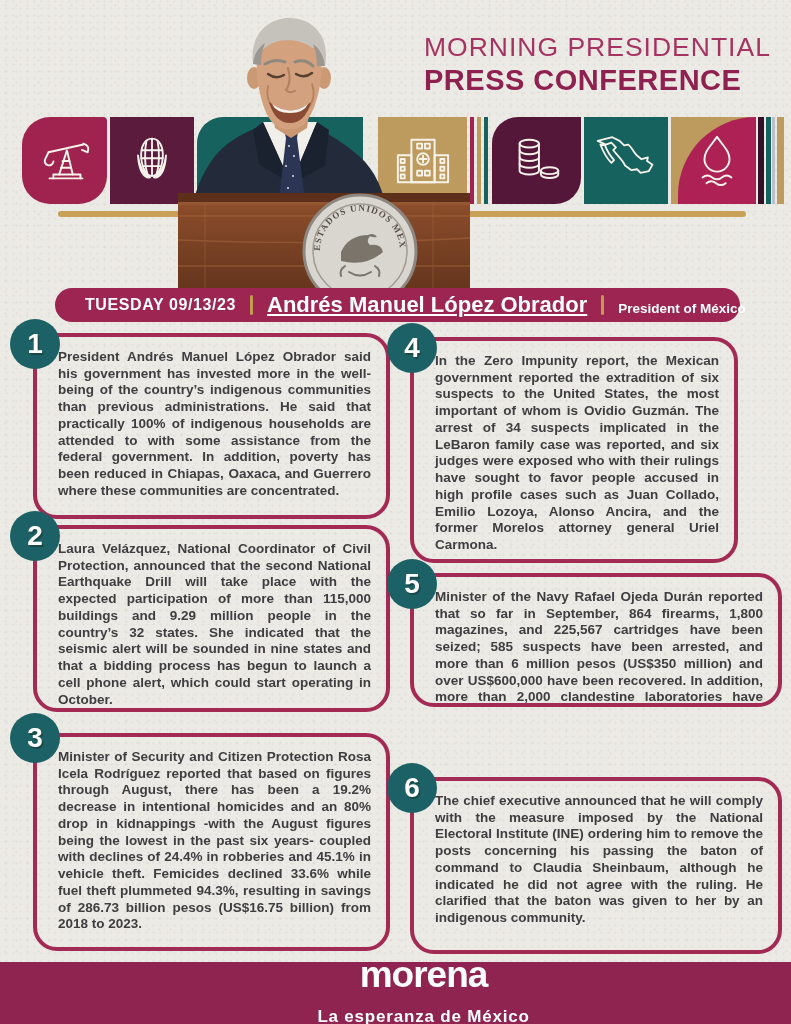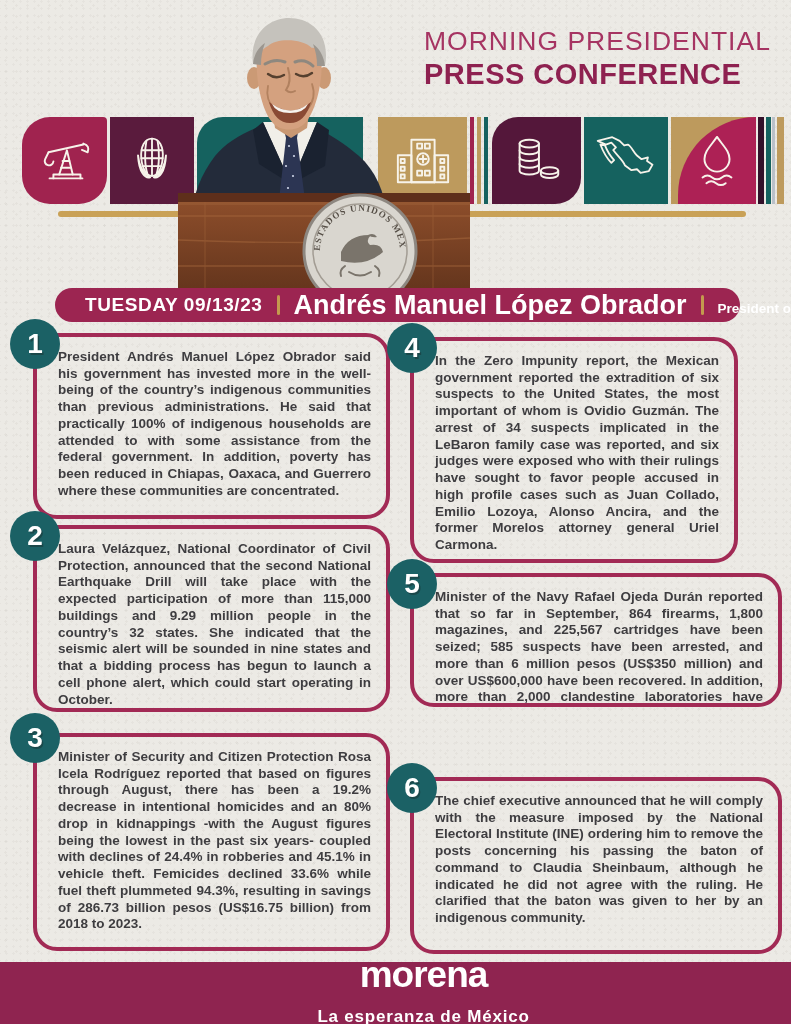--- a/index.html
+++ b/index.html
@@ -7,21 +7,21 @@
     position:relative;width:791px;height:1024px;overflow:hidden;
     background-color:#eceae5;
     background-image:
       radial-gradient(rgba(110,95,80,0.055) 1px, transparent 1.3px),
       radial-gradient(rgba(60,50,45,0.04) 1px, transparent 1.2px);
     background-size:11px 11px,7px 7px;
     background-position:0 0,3px 5px;
     font-family:"Liberation Sans","DejaVu Sans",sans-serif;
   }
   
-  .title{position:absolute;left:424px;top:28px;line-height:1.04;}
+  .title{position:absolute;left:424px;top:34px;line-height:1.04;}
   .title .l1{font-size:26.5px;font-weight:500;letter-spacing:1px;color:#a63462;}
   .title .l2{font-size:29px;font-weight:800;letter-spacing:.5px;color:#8e2150;margin-top:3px;}
   
   .band{position:absolute;left:0;top:117px;width:791px;height:87px;z-index:1;}
   .tile{position:absolute;top:0;height:87px;display:flex;align-items:center;justify-content:center;}
   .tile svg{display:block;}
   .t-pump   {left:22px;width:85px;background:#a0234f;border-radius:28px 4px 28px 28px;}
   .t-corn   {left:110px;width:84px;background:#5a1b3d;}
   .t-teal   {left:197px;width:166px;background:#15625f;border-radius:26px 0 0 0;}
   .t-hosp   {left:378px;width:89px;background:#bd9a5d;}
@@ -37,22 +37,22 @@
   .s4{left:758px;width:6px;background:#33102a;}
   .s5{left:766px;width:5px;background:#15625f;}
   .s6{left:772px;width:3px;background:#b9c0c9;}
   .s7{left:777px;width:7px;background:#bd9a5d;}
   .gold-line{position:absolute;left:58px;top:211px;width:688px;height:6px;border-radius:3px;background:#c9a156;z-index:1;}
   
   .photo{position:absolute;left:165px;top:4px;width:310px;height:290px;z-index:2;}
   
   .banner{position:absolute;left:55px;top:288px;width:685px;height:34px;background:#9c2551;border-radius:17px;
     display:flex;align-items:center;z-index:5;color:#fff;}
-  .banner .date{font-size:19px;font-weight:700;letter-spacing:.6px;margin-left:30px;white-space:nowrap;}
-  .banner .name{font-size:27px;font-weight:800;white-space:nowrap;}
+  .banner .date{font-size:16px;font-weight:700;letter-spacing:.6px;margin-left:30px;white-space:nowrap;}
+  .banner .name{font-size:22px;font-weight:800;white-space:nowrap;text-decoration:underline;}
   .banner .role{font-size:13.5px;font-weight:700;white-space:nowrap;margin-top:6px;}
   .divider{width:3px;height:20px;border-radius:2px;background:#c49a4e;margin:0 14px;flex:0 0 auto;}
   
   .box{position:absolute;border:4px solid #a22a55;border-radius:24px;box-sizing:border-box;
     padding:12px 15px 8px 21px;overflow:hidden;z-index:3;}
   .box p{margin:0;font-size:13.5px;line-height:1.24;font-weight:600;color:#3e3d40;text-align:justify;}
   .b1{left:33px;top:333px;width:357px;height:186px;}
   .b2{left:33px;top:525px;width:357px;height:187px;}
   .b3{left:33px;top:733px;width:357px;height:218px;}
   .b4{left:410px;top:337px;width:328px;height:226px;}

